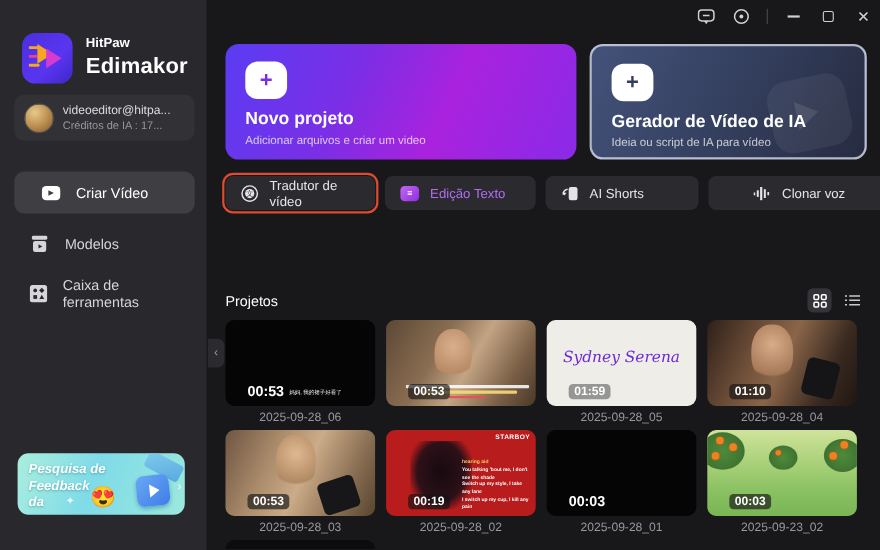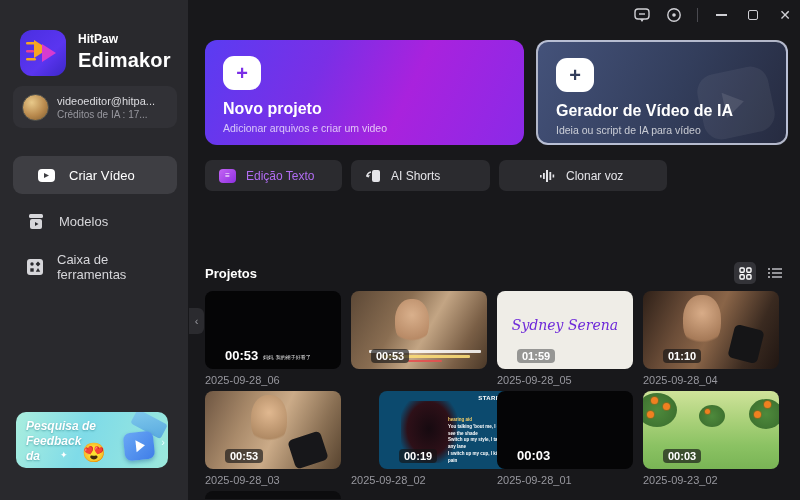--- a/index.html
+++ b/index.html
@@ -62,50 +62,50 @@
   .tool-row { display:flex; gap:9px; margin-bottom:16px; }
   .tool-btn { height:31px; background:#2b2b2f; border-radius:7px; display:flex; align-items:center; gap:10px; padding:0 14px; font-size:12px; color:#e4e4e8; cursor:pointer; position:relative; }
   .tool-btn .ticon { width:16px; height:16px; display:flex; align-items:center; justify-content:center; color:#e4e4e8; }
   .w1{width:136px;} .w2{width:137px;} .w3{width:139px;} .w4{width:168px;padding-left:41px;}
   .tool-btn.annotated { outline:2px solid #e04a2e; outline-offset:1px; }
   .tool-btn.accent { color:#b16cf2; }
   .edicao-chip { width:17px; height:14px; border-radius:4px; background:linear-gradient(135deg,#c465f5,#8e2fe0); display:flex; align-items:center; justify-content:center; font-size:8px; color:#fff; font-weight:bold; }
   .collapse-chev { position:absolute; left:-16px; top:148px; width:15px; height:26px; background:#2b2b2f; border-radius:0 6px 6px 0; color:#9a9aa0; font-size:11px; display:flex; align-items:center; justify-content:center; cursor:pointer; }
 
   .projects-header { position:absolute; left:17px; top:262px; right:14px; display:flex; align-items:center; }
-  .projects-title { font-size:13px; font-weight:bold; color:#fff; }
+  .projects-title { font-size:13px; font-weight:normal; color:#fff; }
   .view-toggles { margin-left:auto; display:flex; gap:8px; align-items:center; }
   .vt { width:22px; height:22px; border-radius:5px; display:flex; align-items:center; justify-content:center; color:#c9c9ce; cursor:pointer; }
   .vt.active { background:#333338; color:#fff; }
 
   .grid { position:absolute; left:17px; top:291px; }
   .grow { display:flex; gap:10px; margin-bottom:5px; }
   .proj { width:136px; cursor:pointer; }
   .thumb { width:136px; height:78px; border-radius:8px; position:relative; overflow:hidden; background:#050506; }
-  .pname { font-size:11px; color:#97979e; margin-top:5px; }
+  .pname { font-size:11px; color:#97979e; margin-top:5px;text-align:center; }
   .dur { position:absolute; left:20px; bottom:6px; font-size:11px; font-weight:bold; color:#fff; background:rgba(20,20,22,.65); border-radius:4px; padding:1px 5px; }
   .dur.plain { background:none; font-size:13px; padding:0; }
   .dur.light { background:rgba(120,120,120,.75); }
   .cap { position:absolute; left:58px; bottom:9px; font-size:5px; color:#e8e8e8; white-space:nowrap; }
   .sub-lines { position:absolute; left:18px; right:6px; bottom:7px; }
   .sub-lines .sl { height:3px; border-radius:1px; margin-top:2px; background:rgba(255,255,255,.85); }
   .sub-lines .sl.y { background:rgba(250,220,120,.9); width:80%; margin-left:10%; }
   .sub-lines .sl.r { background:rgba(230,80,80,.9); width:30%; margin-left:35%; height:2px; }
 
   .t-bedroom1 { background:linear-gradient(120deg,#5c4836 0%,#8a6e52 35%,#c3a584 55%,#7a5f46 80%,#4a3828 100%); }
   .t-bedroom1:before { content:""; position:absolute; left:44px; top:8px; width:34px; height:46px; border-radius:45%; background:radial-gradient(circle at 50% 35%,#d9b08c,#b88a66 70%,transparent 75%); }
   .t-card { background:#efede7; }
   .script-text { position:absolute; left:0; right:0; top:26px; text-align:center; font-family:"DejaVu Serif", serif; font-style:italic; font-size:14px; color:#6d28d9; }
   .t-bedroom2 { background:linear-gradient(115deg,#2e2018 0%,#6b4d38 30%,#8a6548 50%,#3a2a20 78%,#201612 100%); }
   .t-bedroom2:before { content:""; position:absolute; left:40px; top:4px; width:38px; height:52px; border-radius:45%; background:radial-gradient(circle at 50% 35%,#d8ac88,#a67a58 70%,transparent 76%); }
   .t-bedroom2:after { content:""; position:absolute; right:18px; bottom:8px; width:30px; height:34px; border-radius:5px; background:#151517; transform:rotate(14deg); }
   .t-bedroom3 { background:linear-gradient(115deg,#6e5642 0%,#a98a6a 30%,#cbab88 52%,#8a7054 78%,#584430 100%); }
   .t-bedroom3:before { content:""; position:absolute; left:46px; top:4px; width:36px; height:50px; border-radius:45%; background:radial-gradient(circle at 50% 35%,#e0b890,#b08a64 70%,transparent 76%); }
   .t-bedroom3:after { content:""; position:absolute; right:16px; bottom:4px; width:34px; height:30px; border-radius:5px; background:#17171a; transform:rotate(-18deg); }
-  .t-starboy { background:#0c4a6e;margin-left:28px; }
+  .t-starboy { background:#b91c1c; }
   .t-starboy .figure { position:absolute; left:22px; top:10px; width:56px; height:62px; background:radial-gradient(ellipse at 50% 45%,#160a10 0%,#2e1018 55%,transparent 78%); }
   .sb-logo { position:absolute; right:5px; top:4px; font-size:6px; font-weight:bold; color:#fff; letter-spacing:.4px; }
   .sb-lyrics { position:absolute; right:5px; top:26px; width:62px; text-align:left; }
   .sb-lyrics div { font-size:4.5px; line-height:1.5; color:#fff; font-weight:bold; }
   .sb-lyrics div:first-child { color:#f5d06a; }
   .t-orchard { background:linear-gradient(180deg,#cfe39a 0%,#a8d078 40%,#8bc263 70%,#79b455 100%); }
   .t-orchard .tree { position:absolute; width:40px; height:34px; border-radius:50%; background:radial-gradient(circle,#4e8a3c,#3e7230 75%); }
   .t-orchard .o { position:absolute; width:7px; height:7px; border-radius:50%; background:#f08020; box-shadow:0 0 0 1px rgba(200,90,10,.4); }
   .sliver { width:136px; height:8px; border-radius:8px 8px 0 0; background:#0c0c0e; margin-top:3px; }
 </style>
@@ -227,20 +227,30 @@
           <span class="plus-glyph">+</span>
         </div>
       <div class="hero-title">Gerador de Vídeo de IA</div>
       <div class="hero-sub">Ideia ou script de IA para vídeo</div>
     </div>
   </div>
 
   <div class="tools">
     <span class="collapse-chev">‹</span>
     <div class="tool-row">
+      <div class="tool-btn annotated w1">
+        <span class="ticon">
+          <svg width="16" height="16" viewBox="0 0 16 16">
+              <circle cx="8" cy="8" r="7" fill="none" stroke="#e4e4e8" stroke-width="1.3"></circle>
+              <circle cx="8" cy="8" r="4.2" fill="#e4e4e8"></circle>
+              <text x="8" y="10.6" font-size="6.5" text-anchor="middle" fill="#2b2b2f" font-family="sans-serif">文</text>
+            </svg>
+        </span>
+        <span>Tradutor de vídeo</span>
+      </div>
       <div class="tool-btn accent w2">
         <span class="edicao-chip">≡</span>
         <span>Edição Texto</span>
       </div>
       <div class="tool-btn w3">
         <span class="ticon">
           <svg width="15" height="15" viewBox="0 0 15 15">
               <rect x="6" y="2" width="8" height="12" rx="2" fill="#e4e4e8"></rect>
               <path d="M5 4 A5 5 0 0 0 1 9" fill="none" stroke="#e4e4e8" stroke-width="1.4"></path>
               <path d="M0 7 L2.2 9.8 L4 7.2 Z" fill="#e4e4e8"></path>

